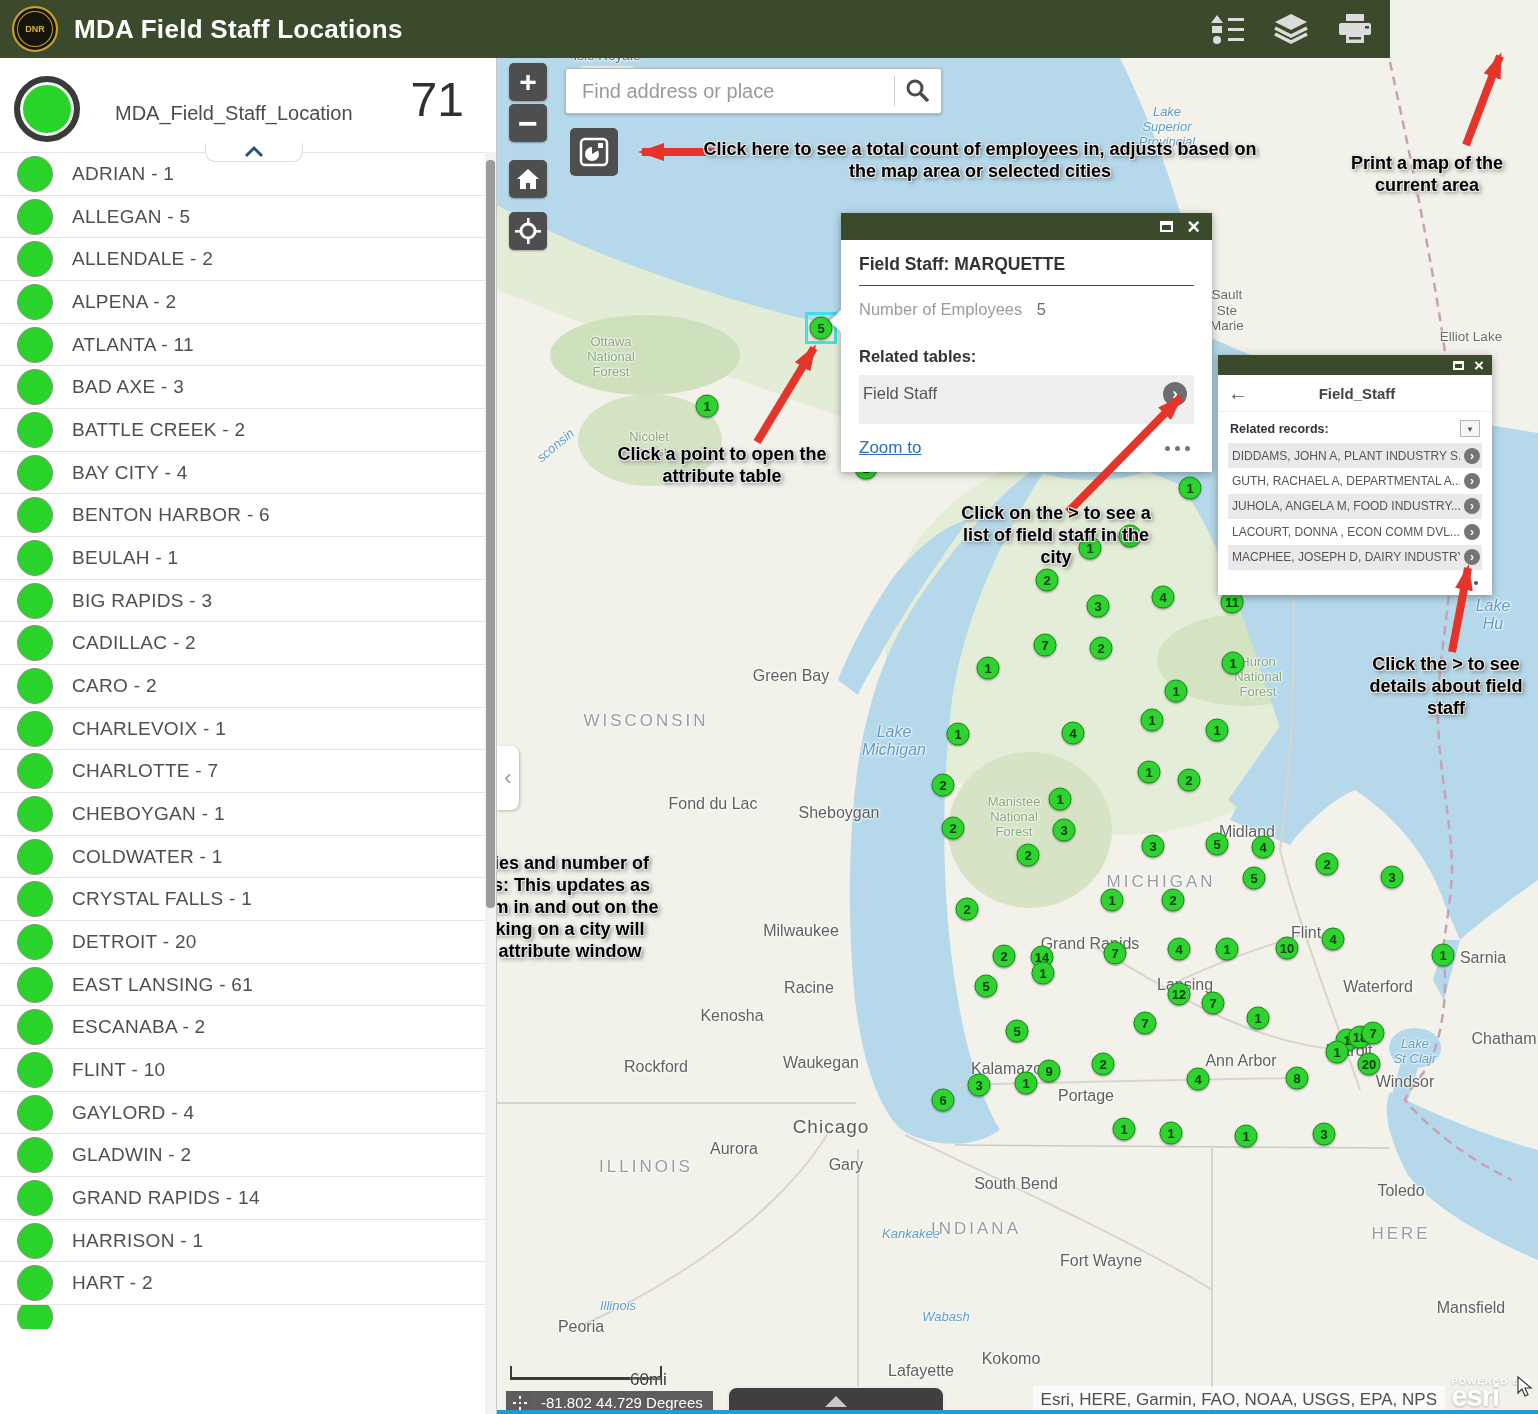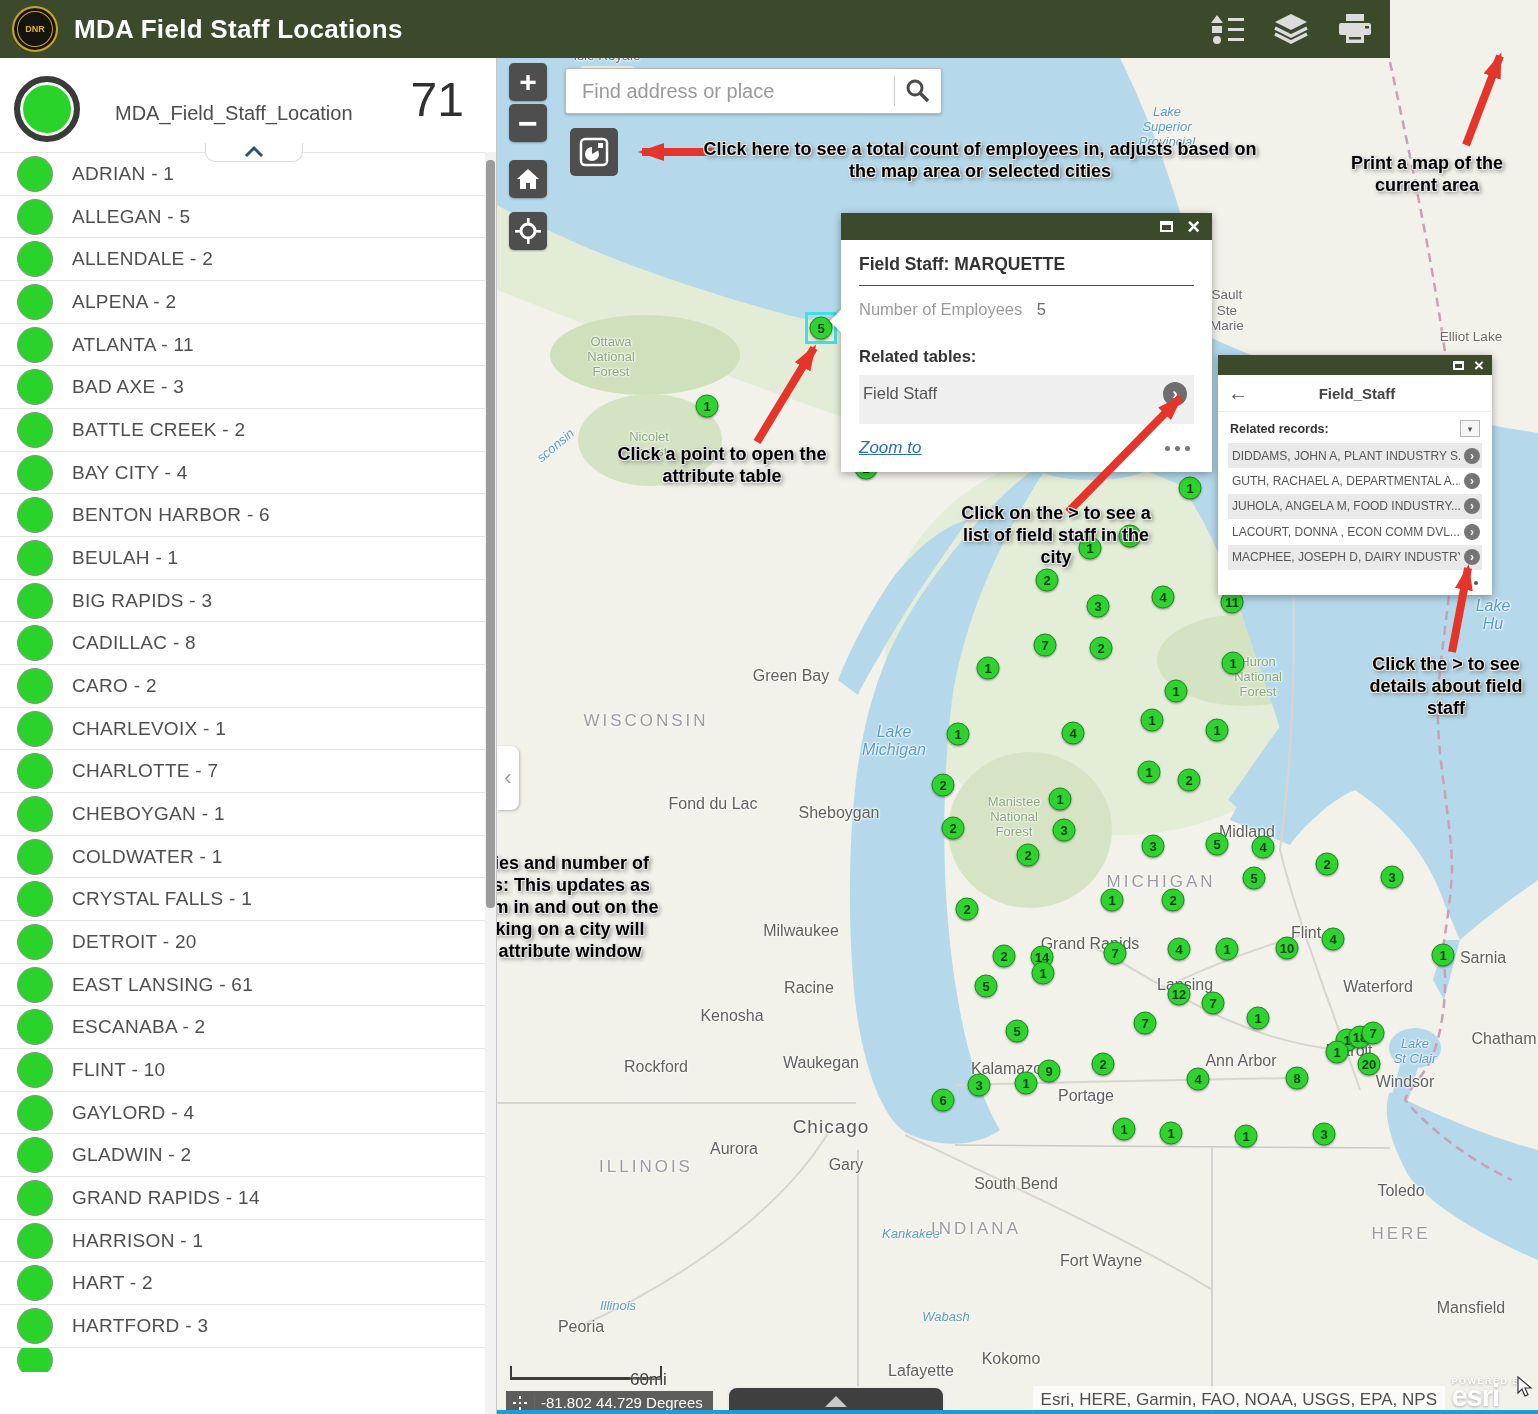--- a/index.html
+++ b/index.html
@@ -91,21 +91,21 @@
   .p1-hr{border:none;border-top:1px solid #4a4a4a;margin:10px 0 14px 0;}
   .p1-field{font-size:16.5px;}
   .p1-flabel{color:#9b9b9b;}
   .p1-fval{color:#6d6d6d;margin-left:10px;}
   .p1-rel{font-size:16.5px;font-weight:bold;color:#333;margin-top:28px;}
   .p1-tablerow{margin-top:9px;height:37px;background:#efefef;display:flex;align-items:center;
                justify-content:space-between;padding:0 7px 12px 4px;cursor:pointer;}
   .p1-tablename{font-size:16.5px;color:#555;}
   .cbtn{width:24px;height:24px;border-radius:50%;background:#6e6e6e;color:#fff;display:flex;
         align-items:center;justify-content:center;font-size:17px;font-weight:bold;cursor:pointer;flex:none;}
-  .p1-footer{margin-top:14px;display:flex;align-items:center;justify-content:space-between;font-style:italic;}
+  .p1-footer{margin-top:14px;display:flex;align-items:center;justify-content:space-between;}
   .zoomto{color:#2a6ebb;font-size:17px;text-decoration:underline;cursor:pointer;}
   .mdots{display:flex;gap:5px;margin-right:4px;cursor:pointer;}
   .mdots i{width:5px;height:5px;border-radius:50%;background:#777;}
   .ptip{position:absolute;left:-8px;top:100px;width:16px;height:16px;background:#fff;
         transform:rotate(45deg);box-shadow:-2px 2px 3px rgba(0,0,0,.15);}
 
   .p2{left:1218px;top:355px;width:274px;height:240px;box-sizing:border-box;}
   .p2 .p-titlebar{height:20px;padding-right:8px;gap:10px;}
   .maxico2{width:11px;height:9px;border:2px solid #fff;border-top-width:3px;box-sizing:border-box;cursor:pointer;}
   .closeico2{color:#fff;font-size:17px;line-height:1;cursor:pointer;font-weight:bold;}
@@ -442,21 +442,21 @@
       <div class="srow">
         <div class="sdot"></div>
         <div class="slabel">BEULAH - 1</div>
       </div>
       <div class="srow">
         <div class="sdot"></div>
         <div class="slabel">BIG RAPIDS - 3</div>
       </div>
       <div class="srow">
         <div class="sdot"></div>
-        <div class="slabel">CADILLAC - 8</div>
+        <div class="slabel">CADILLAC - 2</div>
       </div>
       <div class="srow">
         <div class="sdot"></div>
         <div class="slabel">CARO - 2</div>
       </div>
       <div class="srow">
         <div class="sdot"></div>
         <div class="slabel">CHARLEVOIX - 1</div>
       </div>
       <div class="srow">
@@ -503,24 +503,20 @@
         <div class="sdot"></div>
         <div class="slabel">GRAND RAPIDS - 14</div>
       </div>
       <div class="srow">
         <div class="sdot"></div>
         <div class="slabel">HARRISON - 1</div>
       </div>
       <div class="srow">
         <div class="sdot"></div>
         <div class="slabel">HART - 2</div>
-      </div>
-      <div class="srow">
-        <div class="sdot"></div>
-        <div class="slabel">HARTFORD - 3</div>
       </div>
       <div class="srow srow-partial">
         <div class="sdot"></div>
       </div>
     </div>
   <div class="collapse-tab">
     <svg width="22" height="14" viewBox="0 0 22 14">
       <path d="M3,11 L11,3 L19,11" stroke="#29527a" stroke-width="3" fill="none"></path>
     </svg>
   </div>

